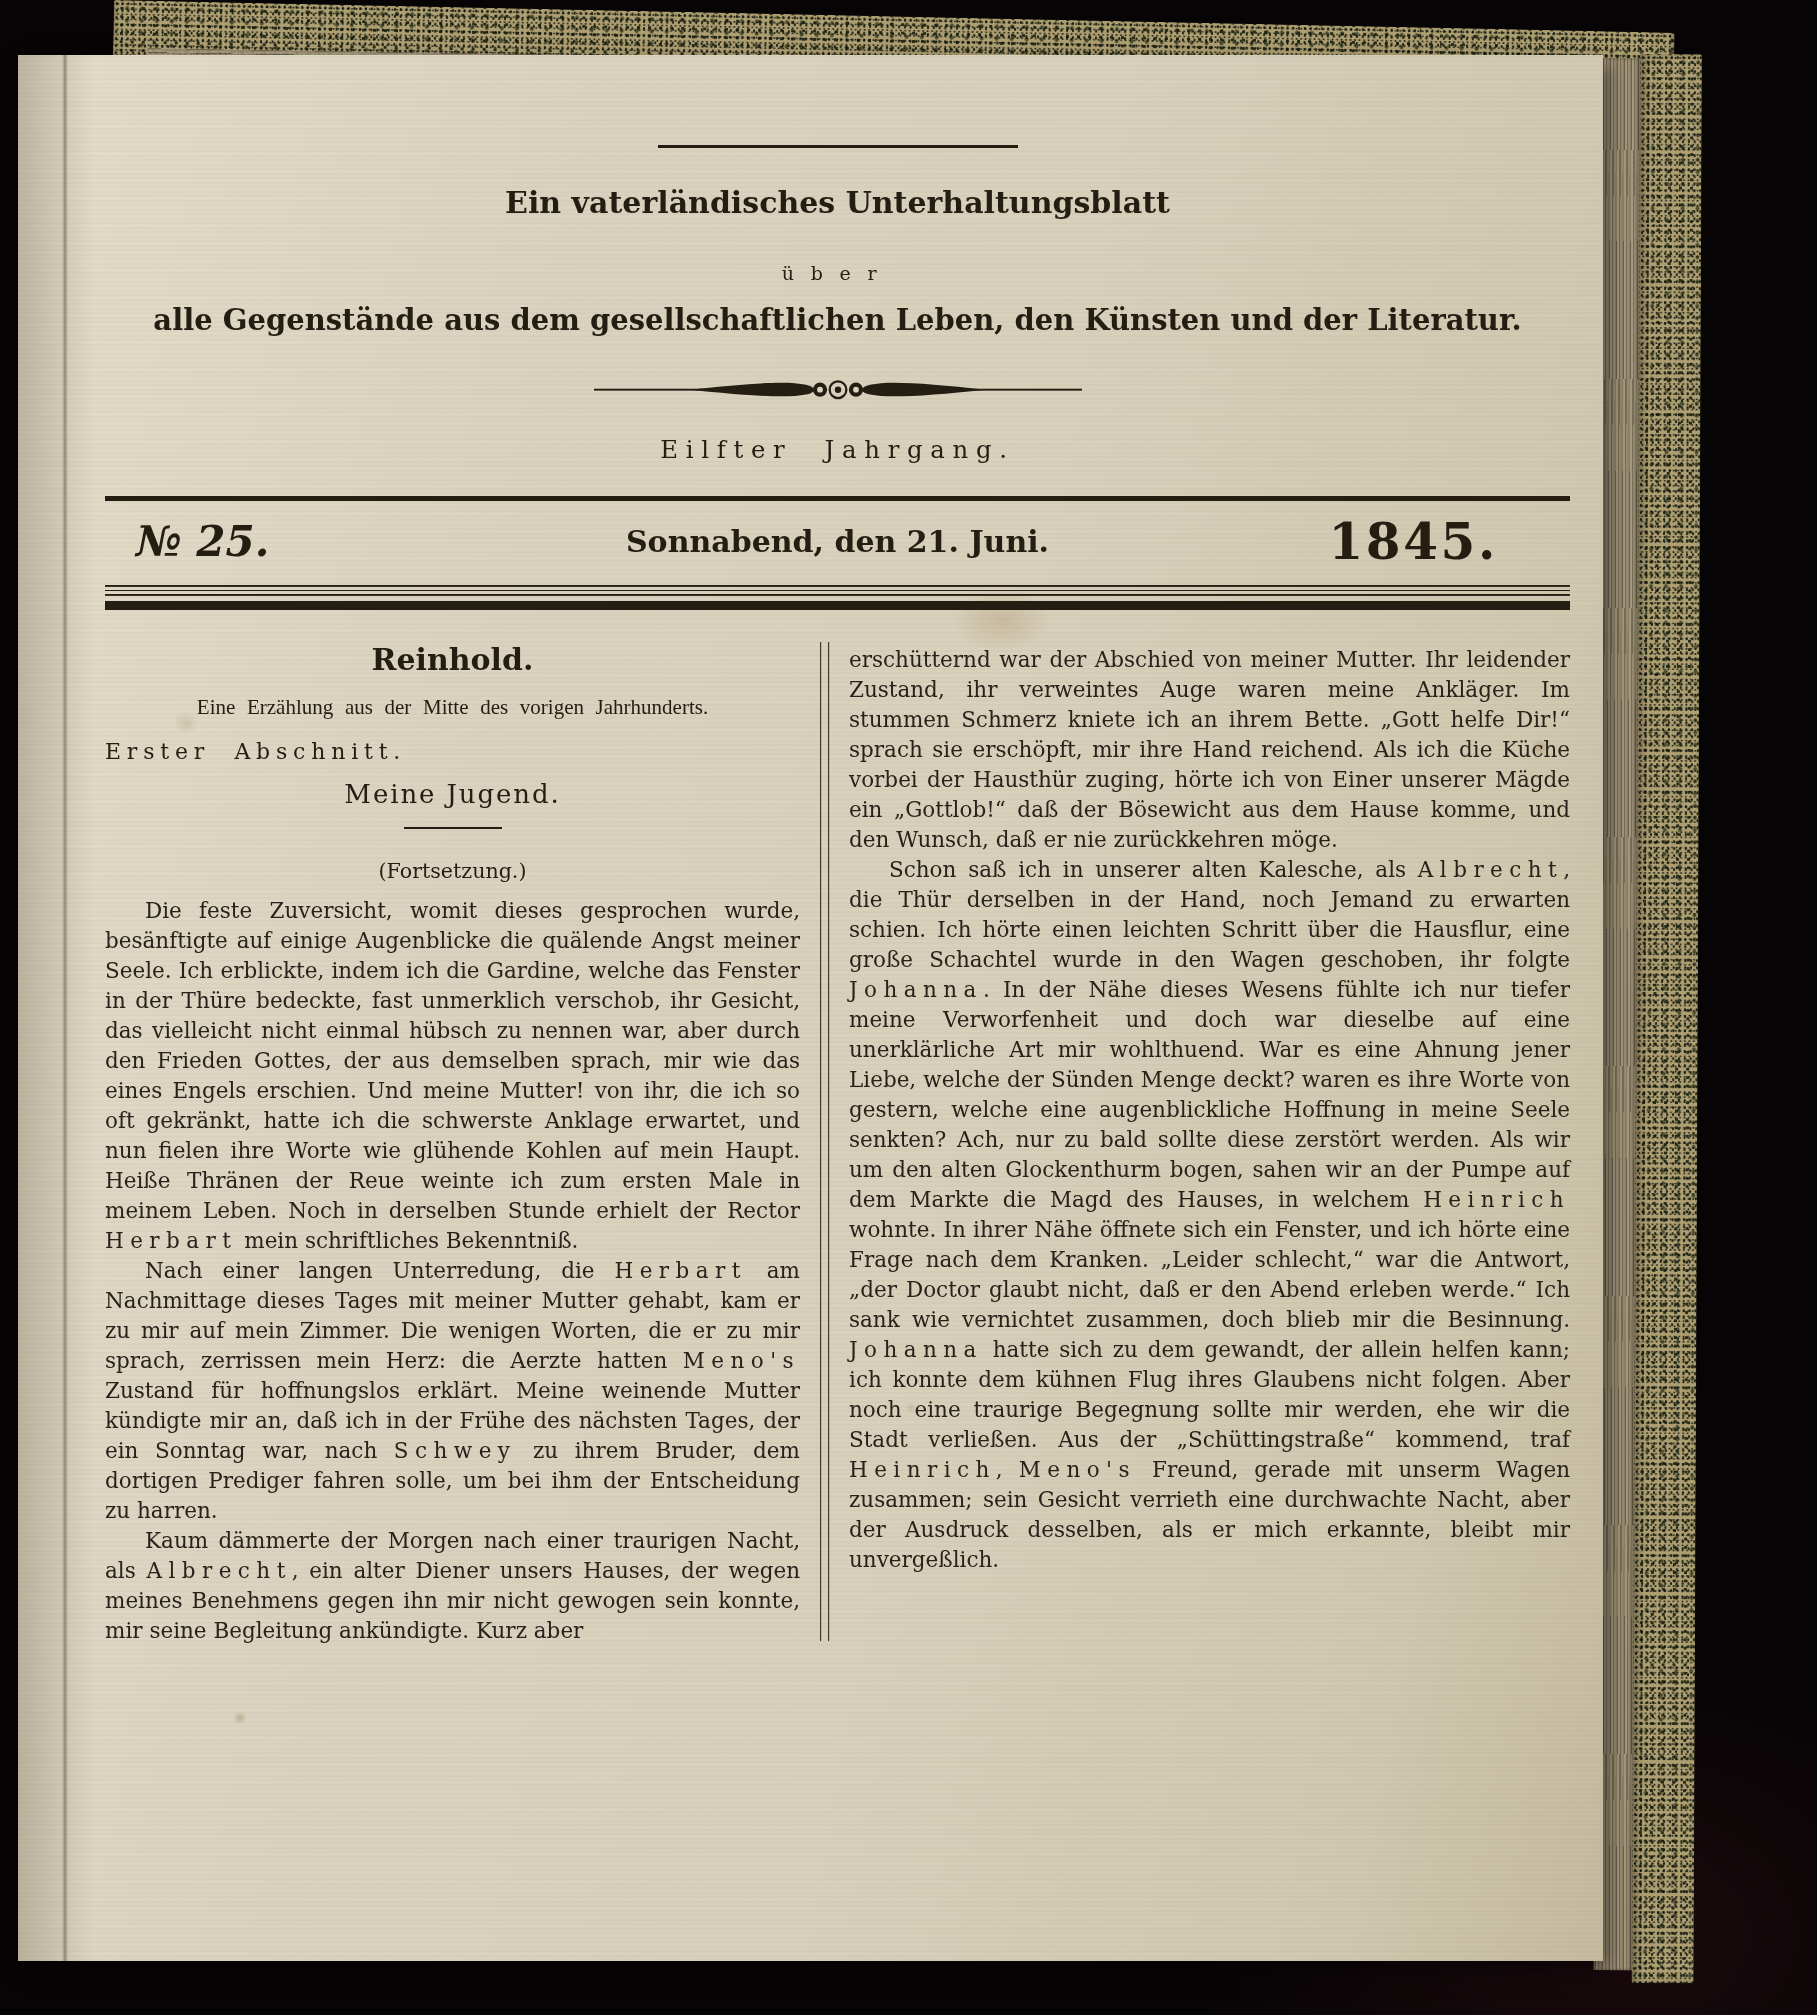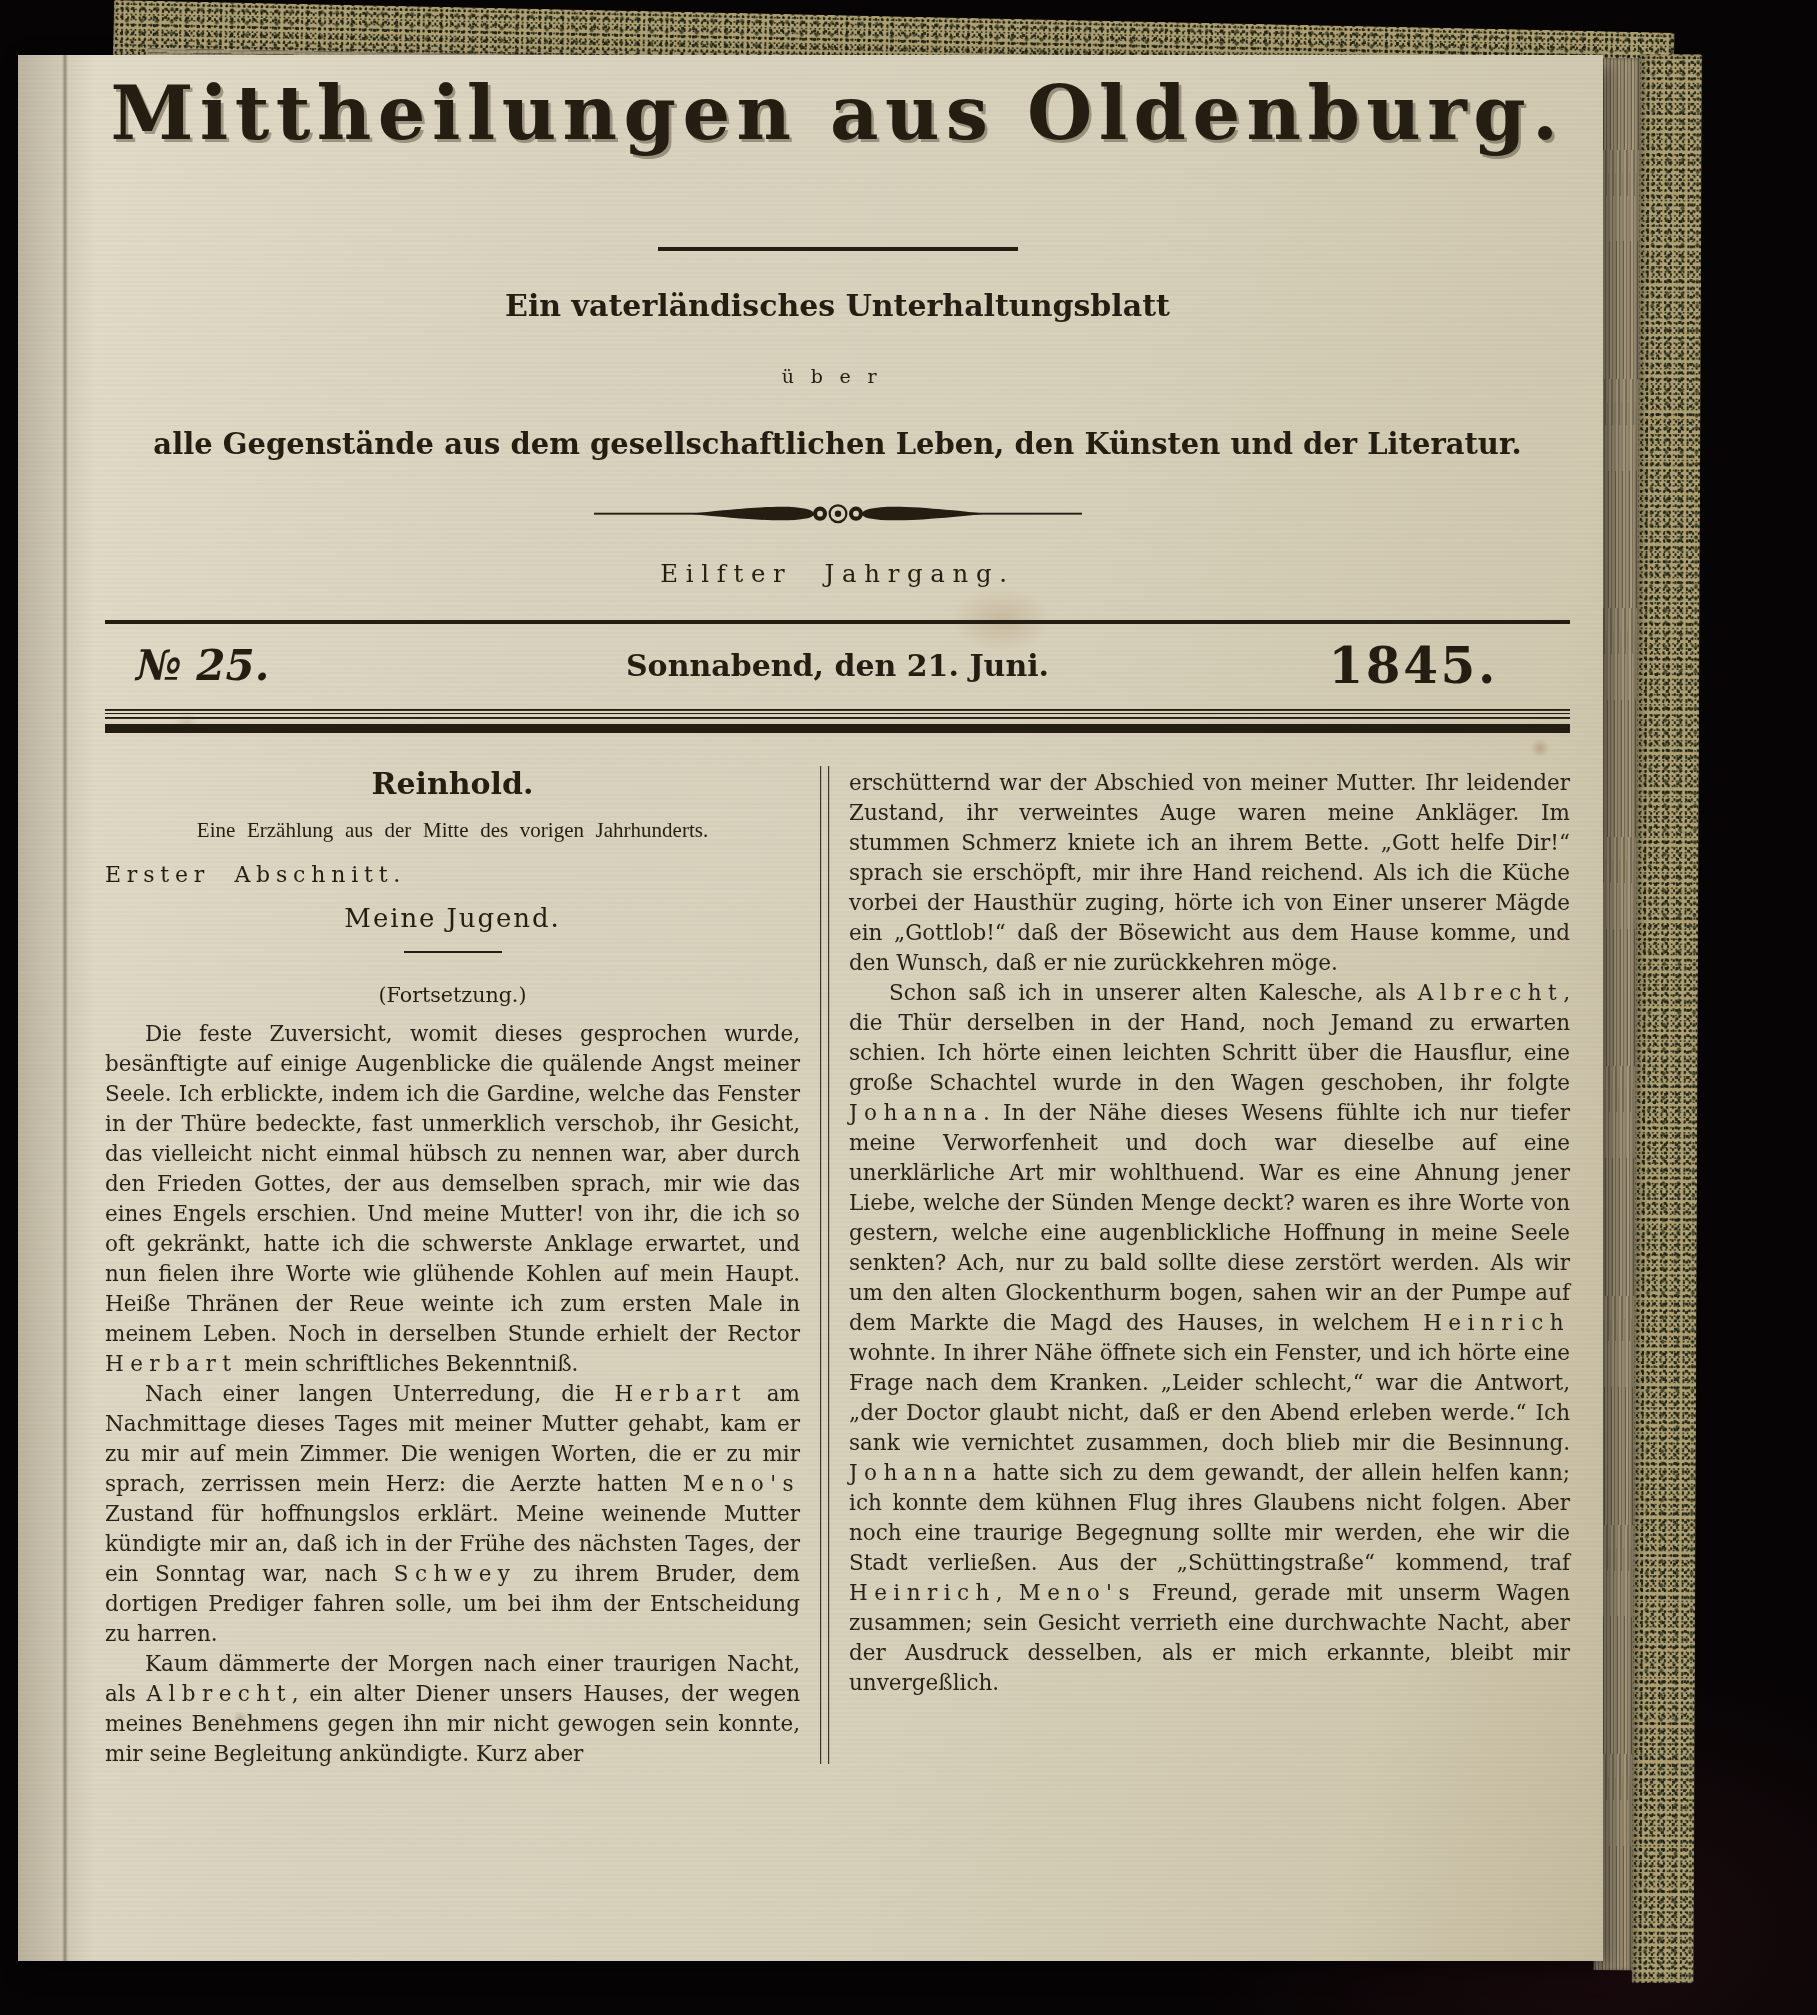--- a/index.html
+++ b/index.html
@@ -118,21 +118,21 @@
     font-size: 30px; line-height: 36px;
     font-weight: bold;
   }
   .subtitle-connector {
     margin-top: 39px;
     text-align: center;
     font-size: 19px; line-height: 26px;
     letter-spacing: 16.7px;
   }
   .subtitle-2 {
-    margin-top: 37px;
+    margin-top: 16px;
     text-align: center;
     font-size: 29px; line-height: 36px;
     font-weight: bold;
   }
   .ornament-wrap {
     margin-top: 39px;
     text-align: center;
     height: 26px;
   }
   .edition {
@@ -257,21 +257,20 @@
   <div class="edge-stack-top"></div>
   <div class="edge-stack-right"></div>
   <div class="marble marble-right"></div>
 
   <div class="page">
     <div class="gutter-shade"></div>
     <div class="gutter"></div>
 
     <div class="content">
 
-      <div class="masthead">Mittheilungen aus Oldenburg.</div>
       <div class="masthead-rule"></div>
 
       <div class="subtitle-1">Ein vaterländisches Unterhaltungsblatt</div>
       <div class="subtitle-connector">über</div>
       <div class="subtitle-2">alle Gegenstände aus dem gesellschaftlichen Leben, den Künsten und der Literatur.</div>
 
       <div class="ornament-wrap">
         <svg width="488" height="26" viewBox="0 0 760 40">
           <g fill="#241d12">
             <rect x="0" y="18" width="270" height="3"></rect>

